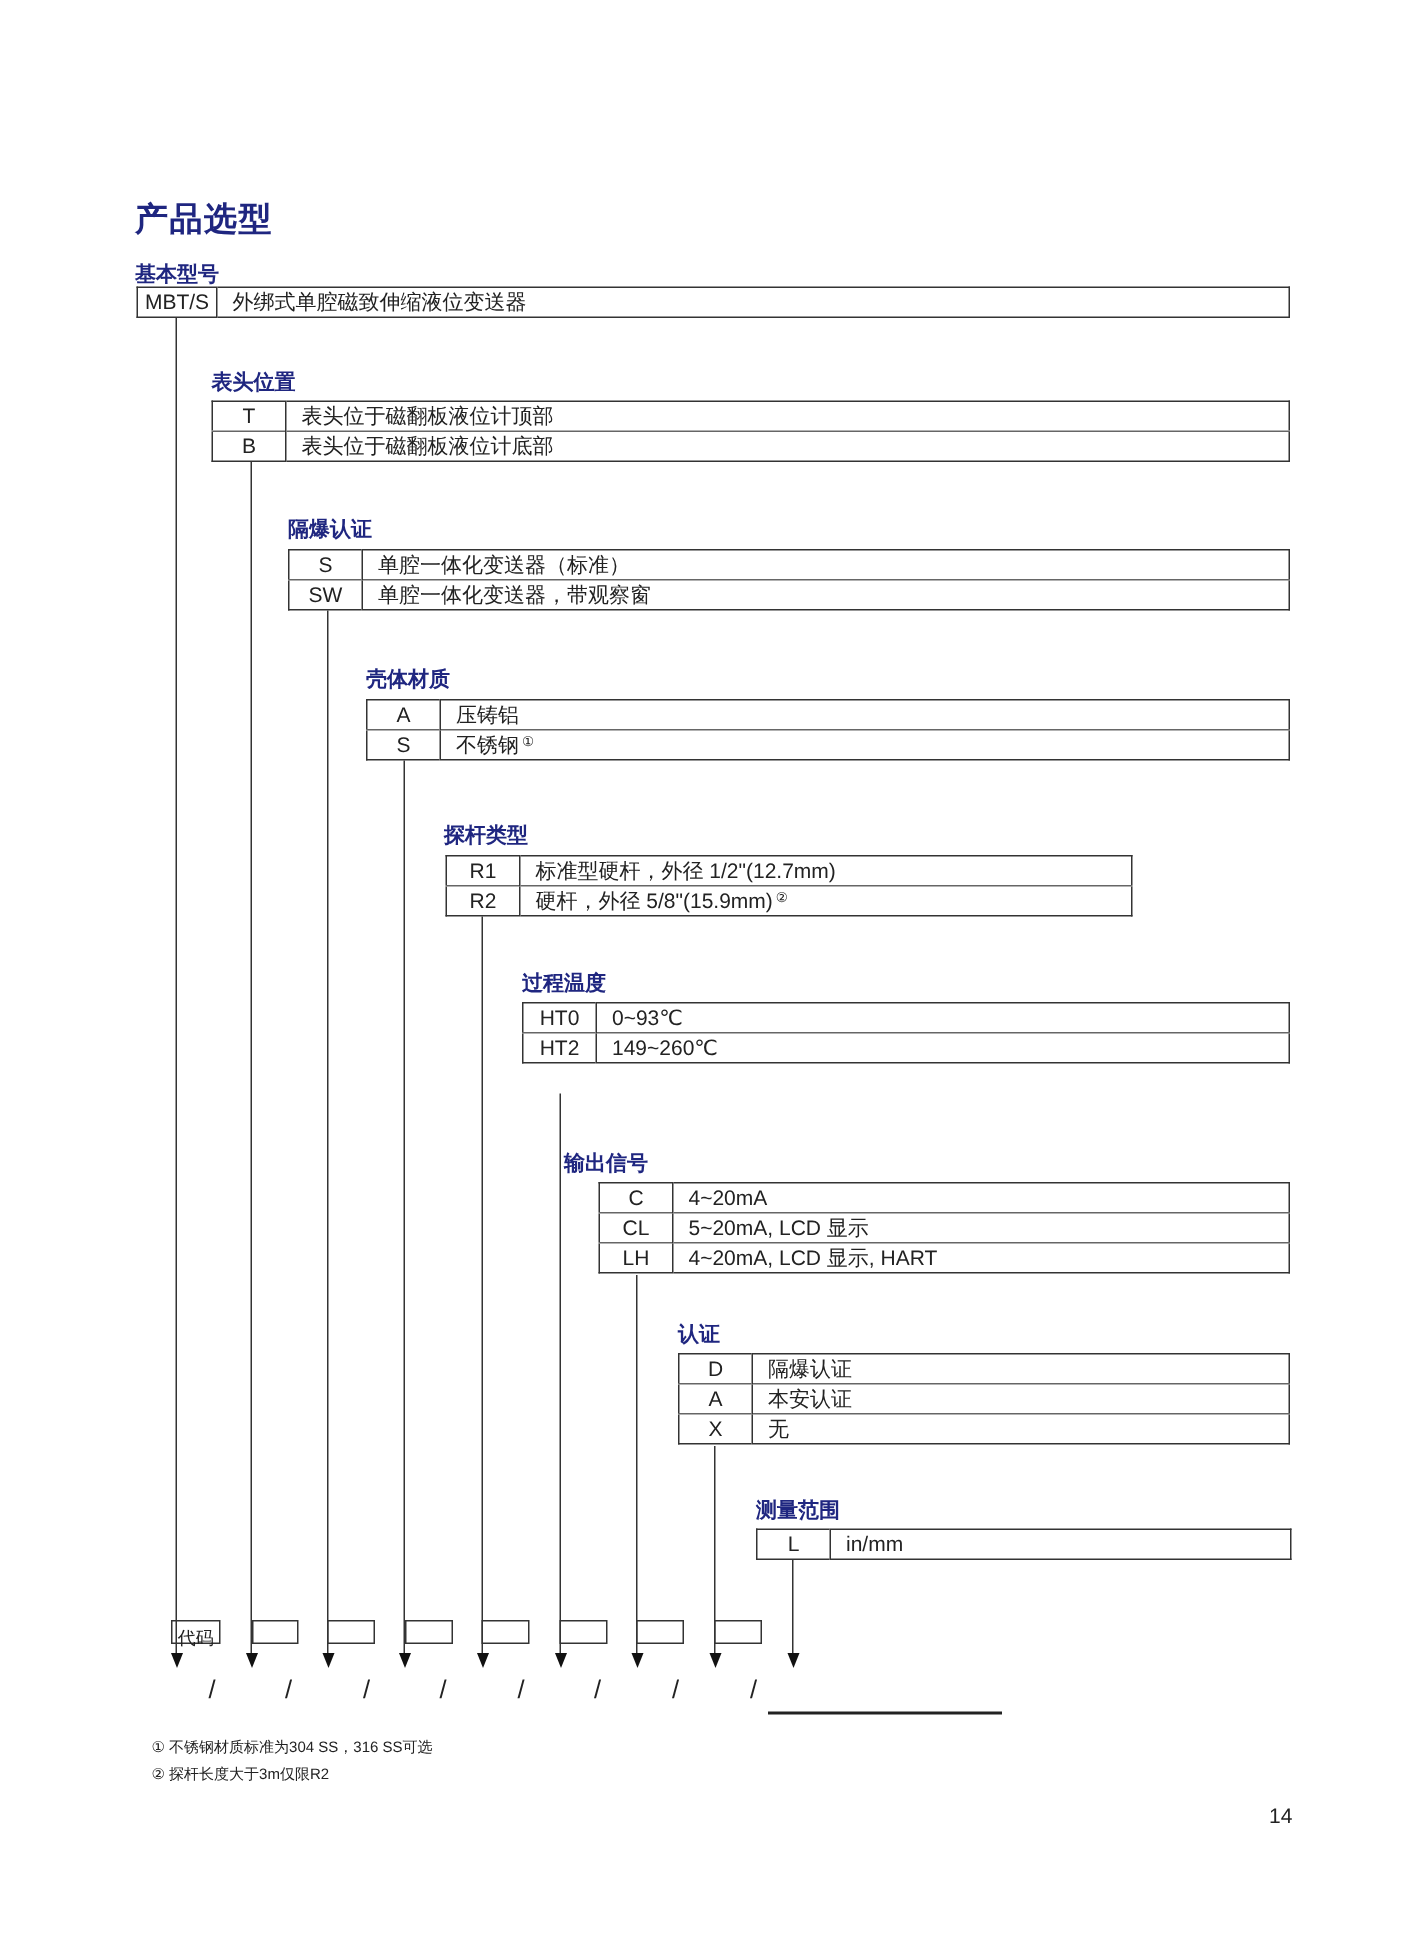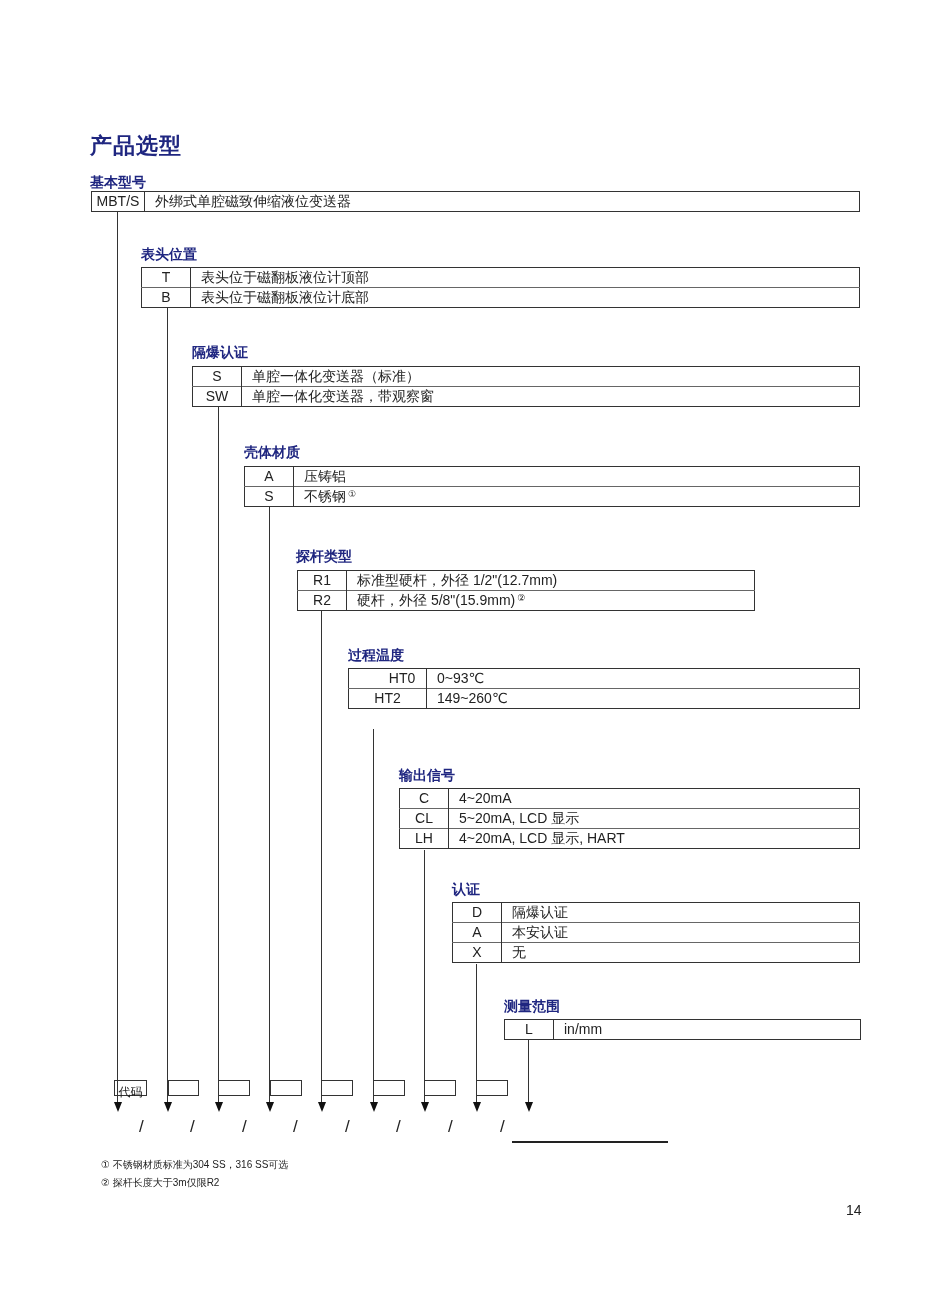--- a/index.html
+++ b/index.html
@@ -88,31 +88,31 @@
     <td class="code">R2</td>
     <td class="desc"><span>硬杆，外径 5/8"(15.9mm)</span><sup class="fn">②</sup></td>
   </tr>
 </tbody>
   </table>
 
 <div class="sec-title" style="left:348px;top:647px;">过程温度</div>
 <table class="opt" style="left:348px;top:668px;width:512px;">
   <tbody>
       <tr>
-    <td class="code" style="width:48px;padding-left:29px;">HT0</td>
+    <td class="code" style="width:48px;">HT0</td>
     <td class="desc">0~93℃</td>
   </tr>
   <tr>
     <td class="code">HT2</td>
     <td class="desc">149~260℃</td>
   </tr>
 </tbody>
   </table>
 
-<div class="sec-title" style="left:399px;top:767px;">输出信号</div>
+<div class="sec-title" style="left:376px;top:767px;">输出信号</div>
 <table class="opt" style="left:399px;top:788px;width:461px;">
   <tbody>
       <tr>
     <td class="code" style="width:48px;">C</td>
     <td class="desc">4~20mA</td>
   </tr>
   <tr>
     <td class="code">CL</td>
     <td class="desc">5~20mA, LCD 显示</td>
   </tr>

